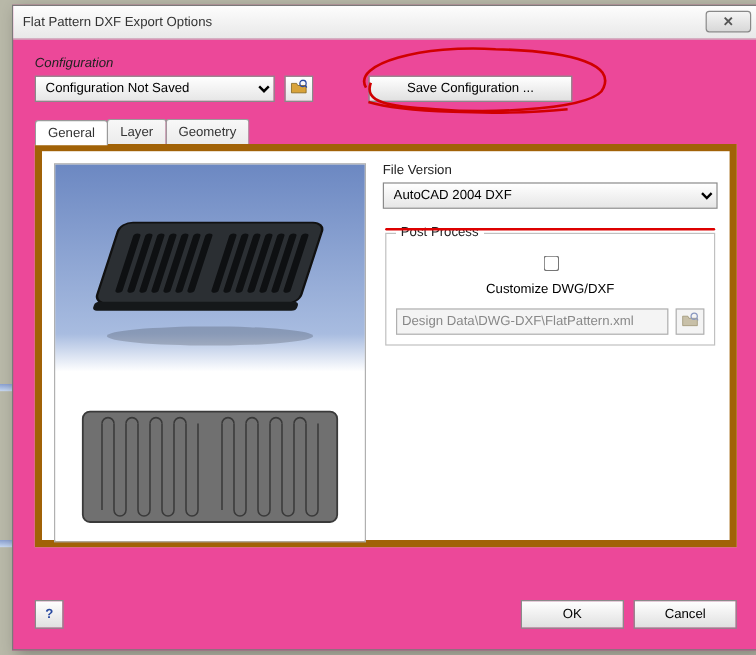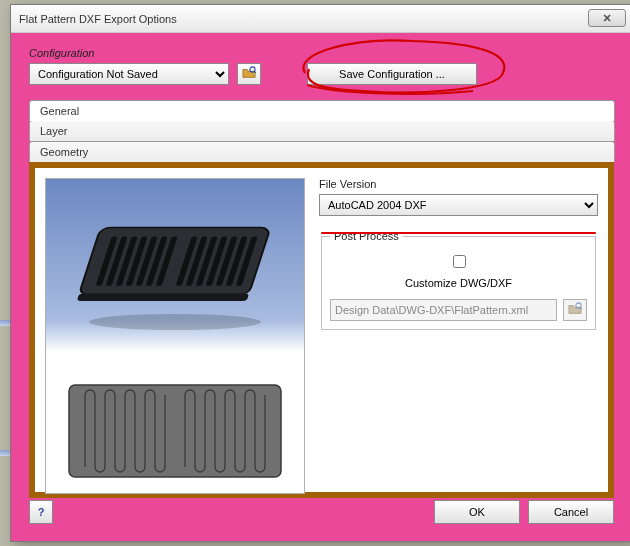--- a/index.html
+++ b/index.html
@@ -42,21 +42,21 @@
     width: 170px; height: 22px; background: linear-gradient(#fff,#e0e0e0);
     border: 1px solid #8a8a8a; margin-left: 38px;
   }
 
   
   .scribble {
     position: absolute; left: 264px; top: -28px; width: 220px; height: 62px;
     pointer-events: none;
   }
 
-  .tabstrip { display: flex; position: relative; z-index: 2; flex-direction: column; }
+  .tabstrip { display: flex; position: relative; z-index: 2; }
   .tab {
     padding: 4px 10px; border: 1px solid #9a9a9a; border-bottom: none;
     background: linear-gradient(#f8f8f8,#ececec); margin-right: -1px;
     border-radius: 3px 3px 0 0; color: #333;
   }
   .tab.active { background: #fff; position: relative; top: 1px; }
   .panel {
     border: 6px solid #a16207; background: #fff; height: 336px;
     padding: 10px; display: flex; gap: 14px; position: relative; z-index: 1;
   }

